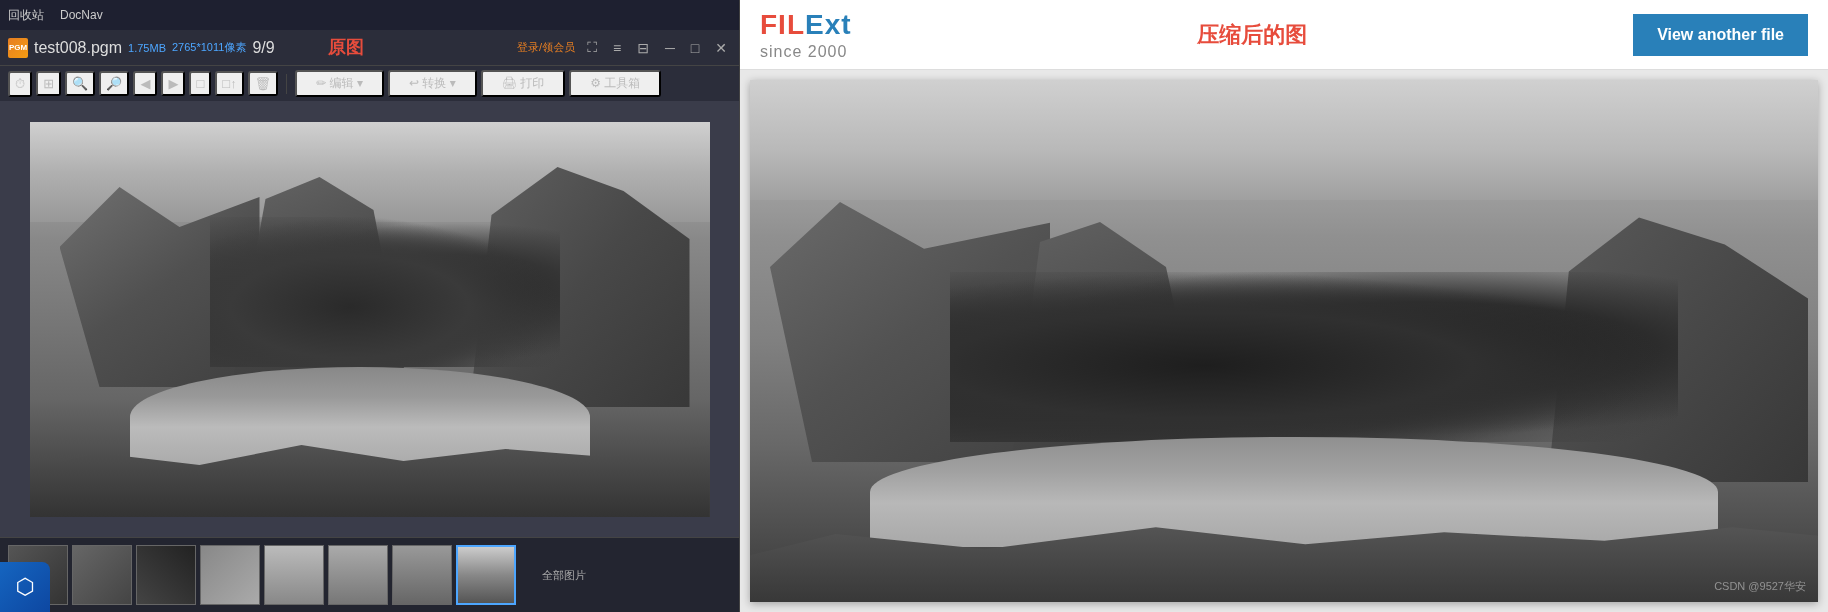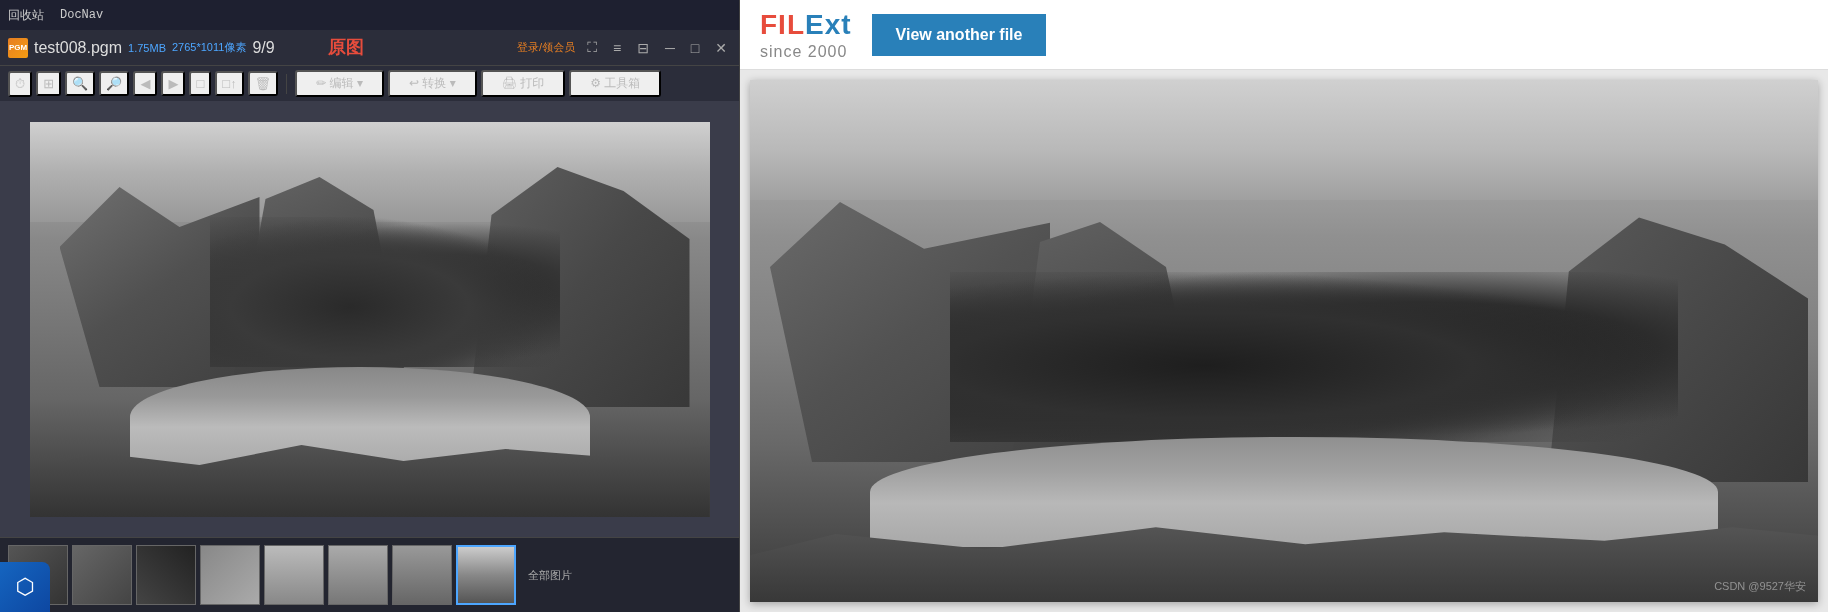--- a/index.html
+++ b/index.html
@@ -24,21 +24,20 @@
 
     .title-bar {
       height: 30px;
       background: #1e2030;
       display: flex;
       align-items: center;
       padding: 0 8px;
       gap: 16px;
       font-size: 12px;
       color: #ccc;
-      font-family: Liberation Mono, monospace;
     }
 
     .title-bar-item {
       color: #ccc;
       cursor: pointer;
     }
 
     .header-bar {
       height: 36px;
       background: #2b2d3a;
@@ -260,21 +259,21 @@
 
     .thumbnail.active {
       border: 2px solid #4da6ff;
     }
 
     .thumbnail-label {
       color: #aaa;
       font-size: 11px;
       white-space: nowrap;
       cursor: pointer;
-      margin-left: 8px;
+      margin-left: 22px;
     }
 
     .thumb-mini {
       width: 100%;
       height: 100%;
       background: linear-gradient(135deg, #666 0%, #444 50%, #333 100%);
     }
 
     
     .right-panel {
@@ -532,20 +531,21 @@
 
 <div class="right-panel">
 
   <div class="right-header">
     <div class="logo-area">
       <div>
         <span class="logo-fil" style="font-size:28px;font-weight:900;letter-spacing:1px;">FIL</span><span class="logo-ext" style="font-size:28px;font-weight:900;letter-spacing:1px;">Ext</span>
       </div>
       <div class="logo-since">since 2000</div>
     </div>
+    <div class="compressed-title">压缩后的图</div>
     <button class="view-another-btn">View another file</button>
   </div>
 
   <div class="right-image-area">
     <div class="right-landscape">
       <div class="r-sky"></div>
       <div class="r-mountain-left"></div>
       <div class="r-mountain-center"></div>
       <div class="r-mountain-right"></div>
       <div class="r-trees"></div>

